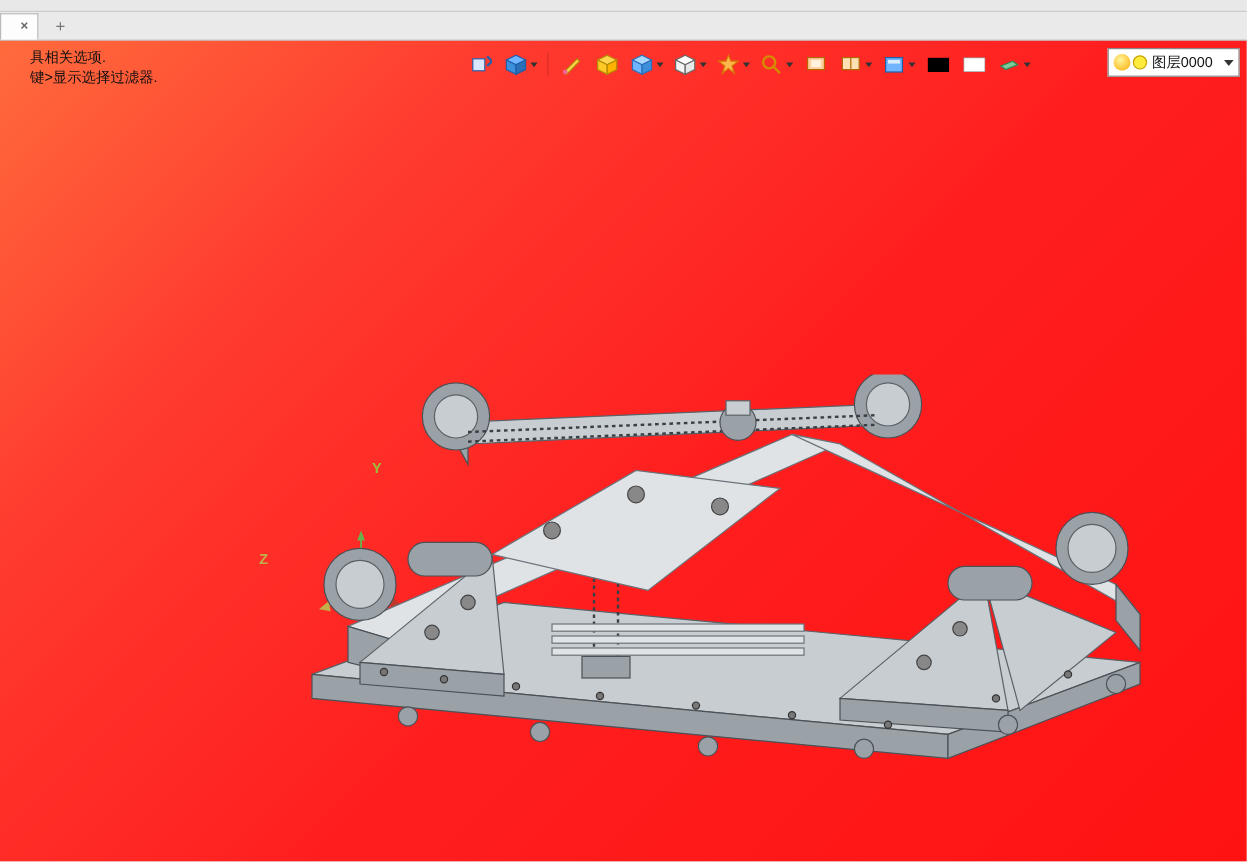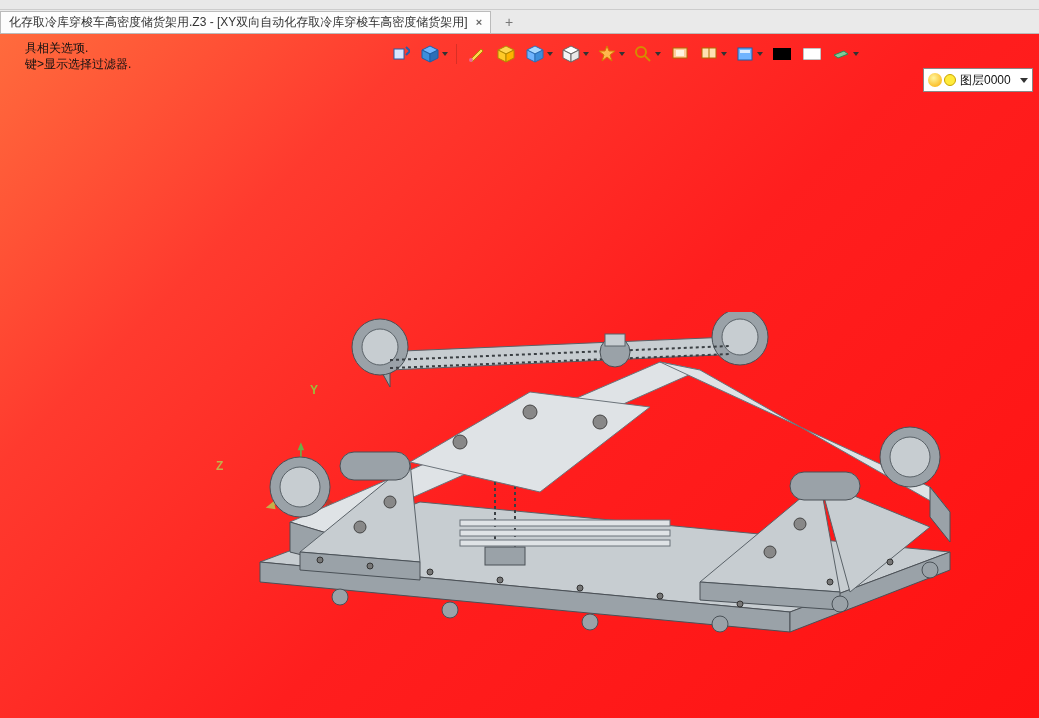--- a/index.html
+++ b/index.html
@@ -113,21 +113,20 @@
     position: absolute;
     top: 6px;
     right: 6px;
     display: flex;
     align-items: center;
     background: #fff;
     border: 1px solid #888;
     height: 24px;
     padding: 0 4px;
     width: 110px;
-    margin-top: 28px;
   }
   .layer-box .bulb {
     width: 14px; height: 14px;
     border-radius: 50%;
     background: radial-gradient(circle at 40% 35%, #fff59d, #fbc02d 70%);
     margin-right: 2px;
   }
   .layer-box .circ {
     width: 12px; height: 12px;
     border-radius: 50%;
@@ -177,21 +176,20 @@
   .steel-light { fill: #dfe3e6; stroke: #6b737a; stroke-width: 1; }
   .chain { fill: none; stroke: #3a3f43; stroke-width: 2; stroke-dasharray: 3 3; }
 </style>
 </head>
 <body>
 
 <div class="top-menu-bar"></div>
 
 <div class="tab-bar">
   <div class="tab">
-    <span>化存取冷库穿梭车高密度储货架用.Z3 - [XY双向自动化存取冷库穿梭车高密度储货架用]</span>
     <span class="tab-close">×</span>
   </div>
   <div class="tab-add">+</div>
 </div>
 
 <div class="main-area">
 
   <div class="status-text">
     <div>具相关选项.</div>
     <div>键&gt;显示选择过滤器.</div>

